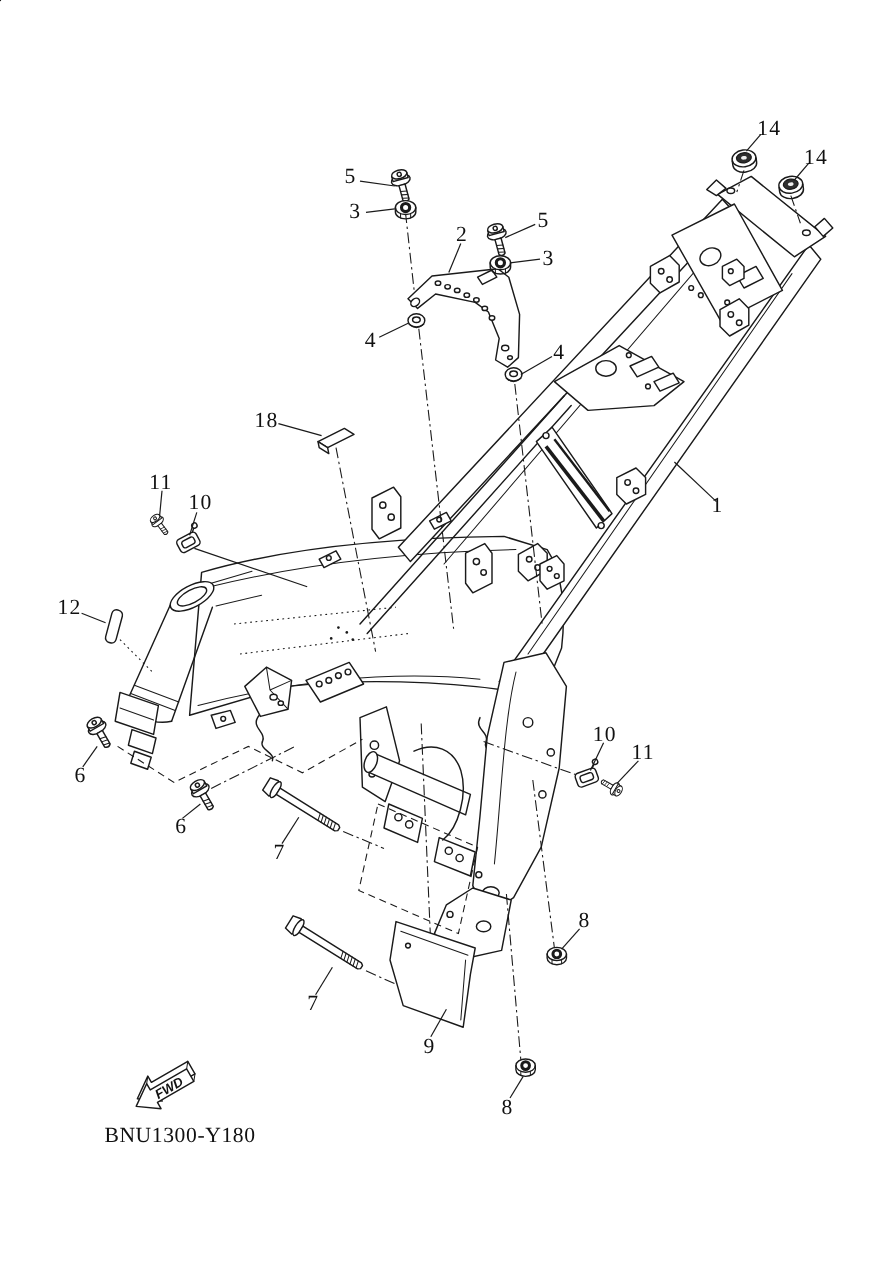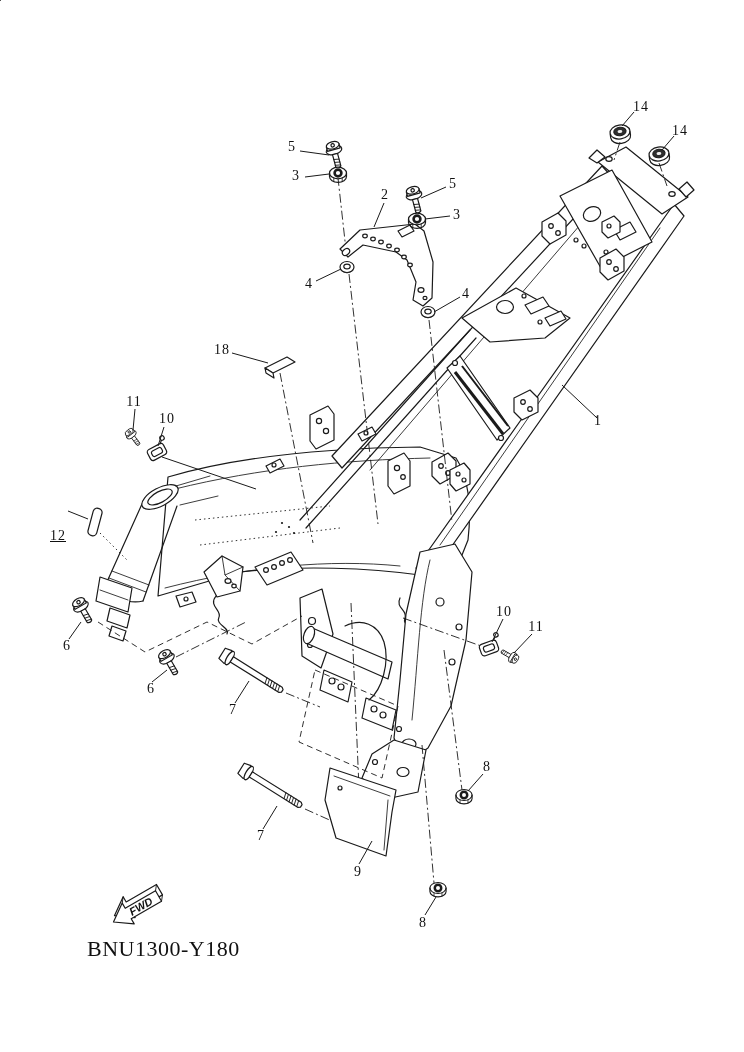--- a/index.html
+++ b/index.html
@@ -6,23 +6,23 @@
   .page{position:relative;width:744px;height:1052px;background:#fff;overflow:hidden;
         font-family:"Liberation Serif", serif;}
   svg{position:absolute;left:0;top:0;}
   .ln{stroke:#1a1a1a;fill:none;stroke-width:1.2;stroke-linecap:round;stroke-linejoin:round;}
   .fw{stroke:#1a1a1a;fill:#ffffff;stroke-width:1.2;stroke-linejoin:round;}
   .thin{stroke-width:0.85;}
   .dd{stroke:#1a1a1a;fill:none;stroke-width:0.9;stroke-dasharray:9 3 2 3;}
   .da{stroke:#1a1a1a;fill:none;stroke-width:0.9;stroke-dasharray:6 4;}
   .dt{stroke:#1a1a1a;fill:none;stroke-width:0.9;stroke-dasharray:1.5 3;}
   .ldr{stroke:#1a1a1a;fill:none;stroke-width:1;}
-  .callout{position:absolute;transform:translate(-50%,-50%);font-size:14px;color:#111;
+  .callout{position:absolute;transform:translate(-50%,-50%);font-size:18px;color:#111;
            letter-spacing:1px;white-space:nowrap;}
-  .part-code{position:absolute;left:87px;top:936px;font-size:22px;color:#111;
+  .part-code{position:absolute;left:87px;top:936px;font-size:18px;color:#111;
              letter-spacing:0.5px;}
   .fwd-text{font-family:"Liberation Sans",sans-serif;font-weight:bold;font-style:italic;
             font-size:11px;fill:#111;}
 </style>
 </head>
 <body>
 
 <div class="page">
 
 <svg width="744" height="1052" viewBox="0 0 744 1052">
@@ -299,21 +299,21 @@
   <div class="callout" style="left: 151px; top: 689px;">6</div>
   <div class="callout" style="left: 233px; top: 710px;">7</div>
   <div class="callout" style="left: 261px; top: 836px;">7</div>
   <div class="callout" style="left: 487px; top: 767px;">8</div>
   <div class="callout" style="left: 423px; top: 923px;">8</div>
   <div class="callout" style="left: 358px; top: 872px;">9</div>
   <div class="callout" style="left: 167px; top: 419px;">10</div>
   <div class="callout" style="left: 504px; top: 612px;">10</div>
   <div class="callout" style="left: 134px; top: 402px;">11</div>
   <div class="callout" style="left: 536px; top: 627px;">11</div>
-  <div class="callout" style="left: 58px; top: 536px; text-decoration: underline;">12</div>
+  <div class="callout" style="left: 58px; top: 506px;">12</div>
   <div class="callout" style="left: 222px; top: 350px;">18</div>
   <div class="callout" style="left: 641px; top: 107px;">14</div>
   <div class="callout" style="left: 680px; top: 131px;">14</div>
 </div>
 
 <div class="part-code">BNU1300-Y180</div>
 
 </div>
 
 </body></html>

